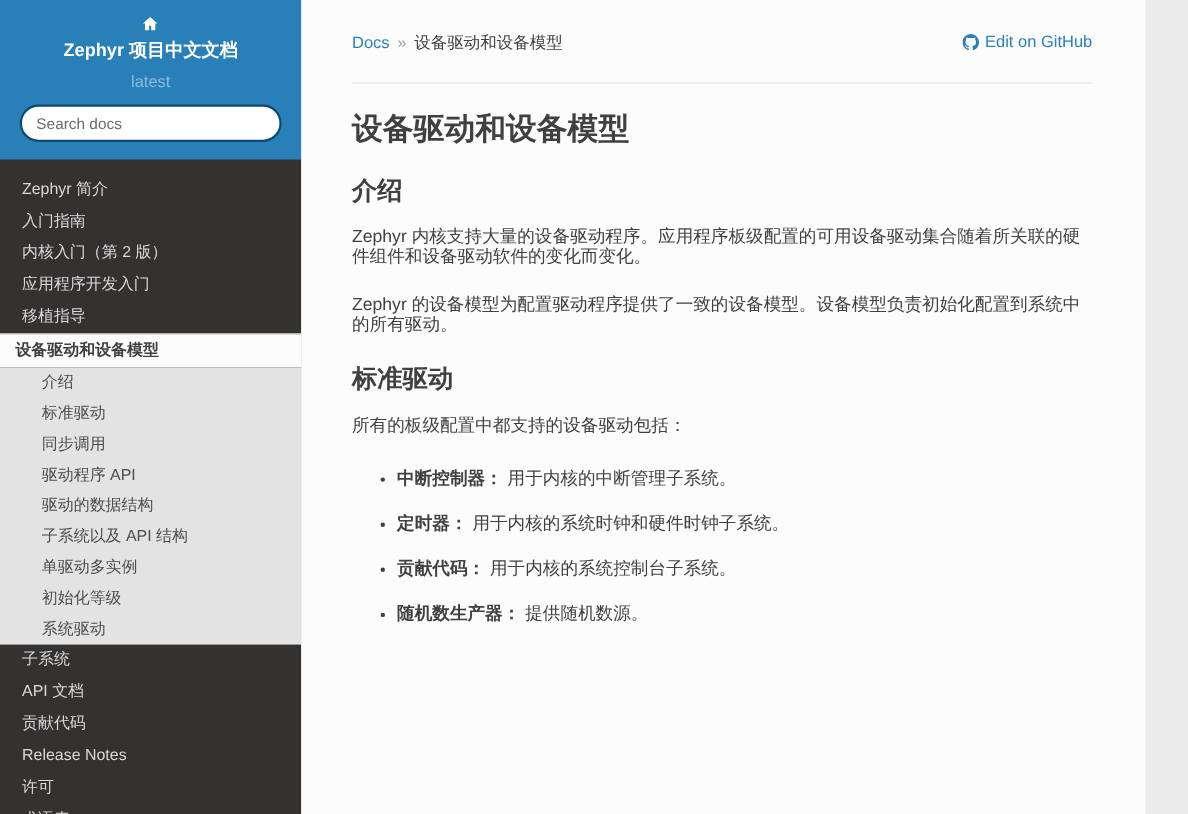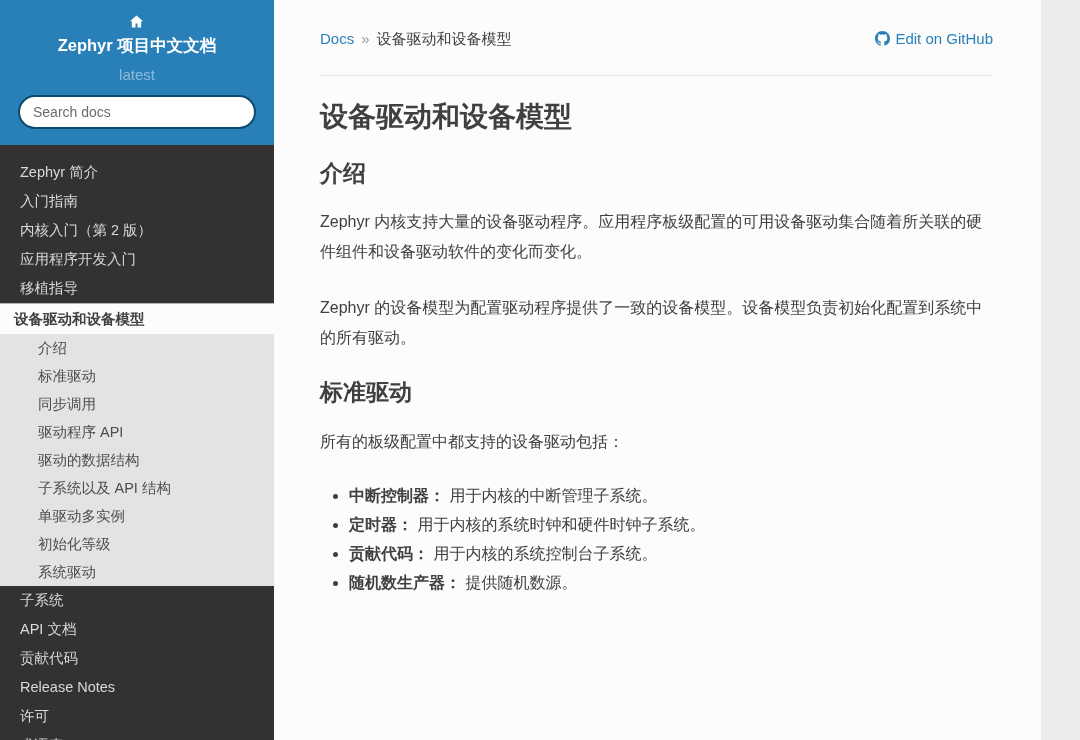--- a/index.html
+++ b/index.html
@@ -44,24 +44,24 @@
   .topbar { display:flex; justify-content:space-between; align-items:flex-start; font-size:15px; }
   .breadcrumb { color:#404040; }
   .breadcrumb a { color:#2980b9; text-decoration:none; }
   .breadcrumb .sep { color:#9b9b9b; margin:0 7px; }
   .edit-link { color:#2980b9; text-decoration:none; display:inline-flex; align-items:center; gap:5px; font-size:15px; }
   .edit-link svg { width:15px; height:15px; fill:#2980b9; }
   .rule { border:0; border-top:1px solid #e1e4e5; margin:26px 0 0; }
 
   h1 { font-size:28px; font-weight:700; color:#404040; margin:24px 0 20px; line-height:1.2; }
   h2 { font-size:23px; font-weight:700; color:#404040; margin:26px 0 20px; line-height:1.2; }
-  p  { font-size:16px; line-height:30px; color:#404040; margin:0 0 26px; }
+  p  { font-size:16px; line-height:18px; color:#404040; margin:0 0 26px; }
 
   ul.bullets { margin:0 0 0 7px; padding-left:18px; }
-  ul.bullets li { font-size:16px; line-height:25px; color:#404040; margin:4px; }
+  ul.bullets li { font-size:16px; line-height:25px; color:#404040; margin:16px; }
   ul.bullets .term { font-weight:bold; }
 </style>
 </head>
 <body>
 
 <div class="app">
 
   <div class="sidebar">
     <div class="sidebar-header">
       <a class="brand">

